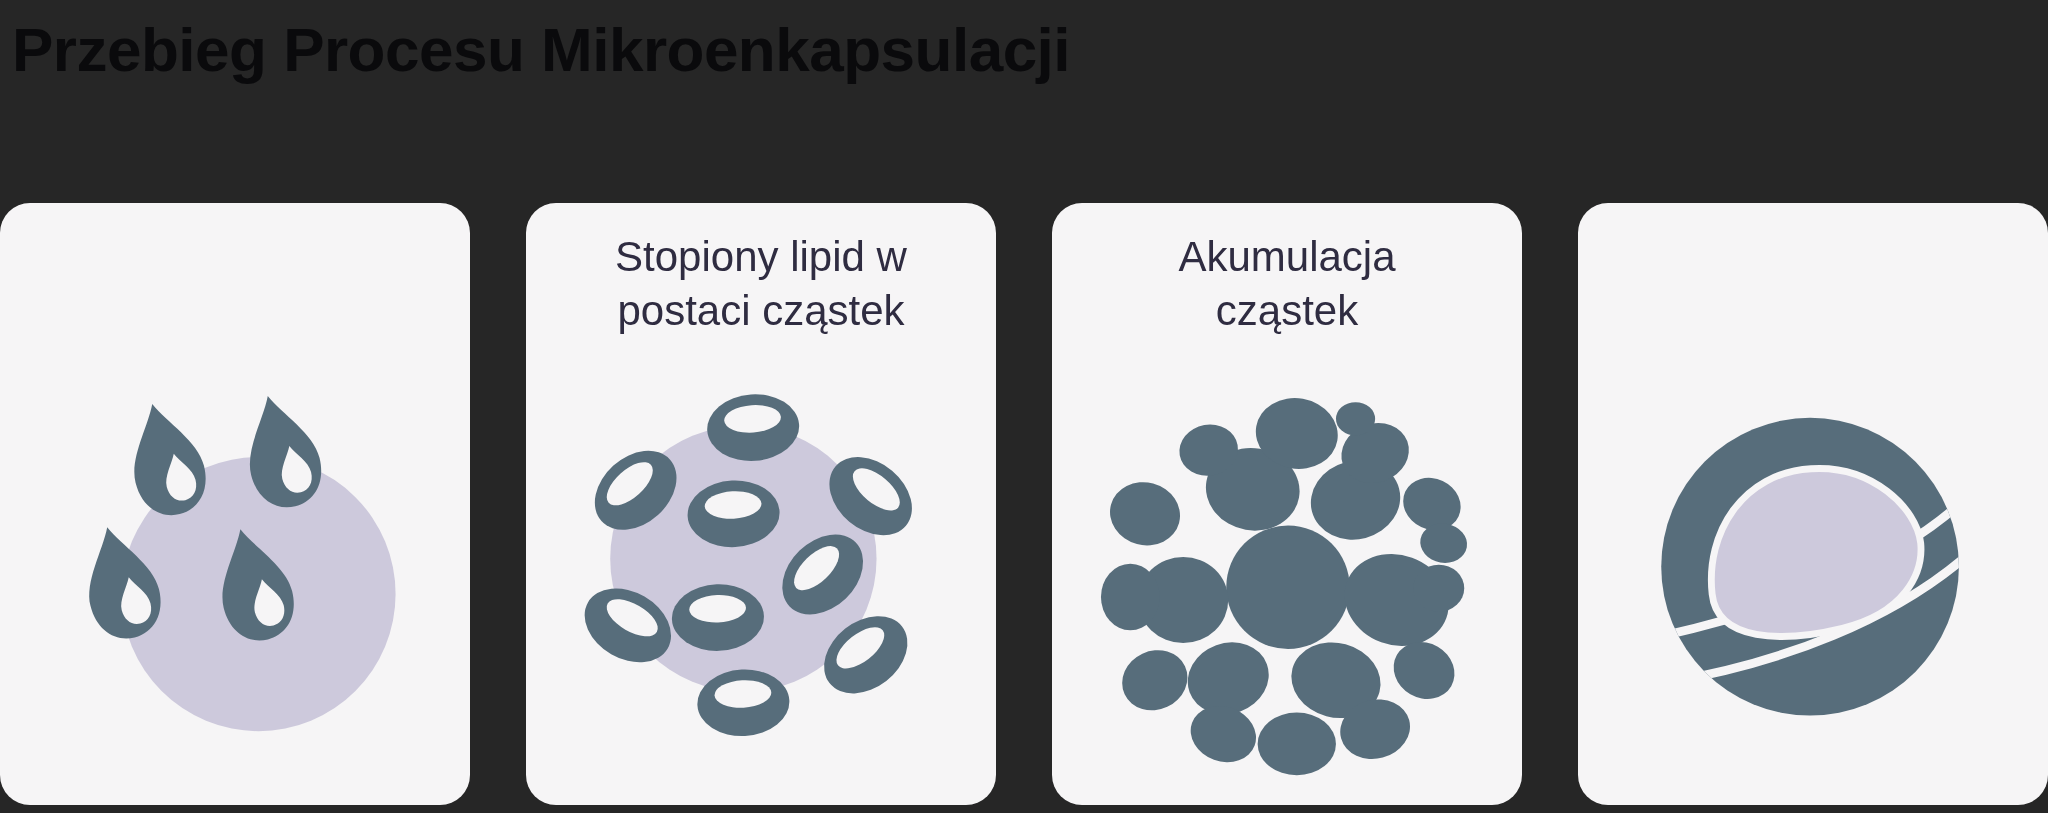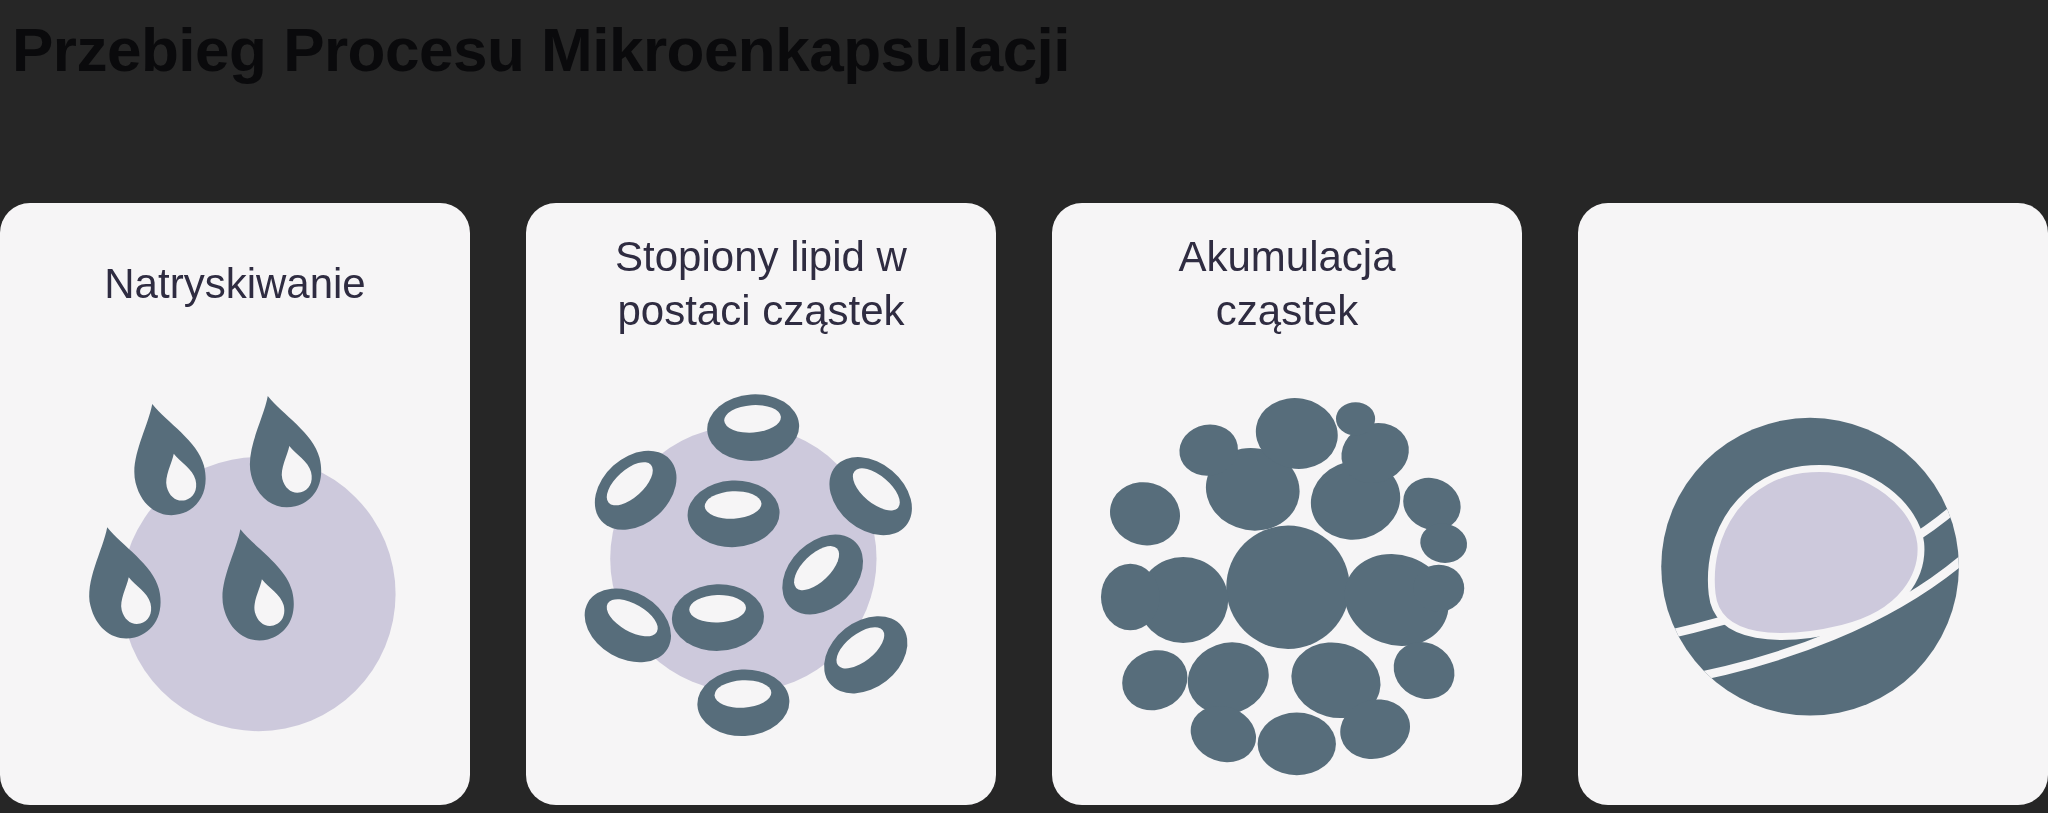--- a/index.html
+++ b/index.html
@@ -65,21 +65,20 @@
 </head>
 <body>
 
 <div class="stage">
 
   <h1 class="page-title">Przebieg Procesu Mikroenkapsulacji</h1>
 
   <div class="cards">
 
     <div class="card">
-      <div class="card-title">Natryskiwanie</div>
       <svg class="icon-svg" viewBox="0 0 480 600" preserveAspectRatio="xMidYMid meet" xmlns="http://www.w3.org/2000/svg" xmlns:xlink="http://www.w3.org/1999/xlink">
         <defs>
           <g id="dropShape">
             <path class="drop-dark" d="M0,-60 C10,-38 36,-12 36,14 C36,40 20,56 0,56 C-20,56 -36,40 -36,14 C-36,-12 -10,-38 0,-60 Z"></path>
             <path class="hole" transform="translate(9,20) scale(0.42)" d="M0,-60 C10,-38 36,-12 36,14 C36,40 20,56 0,56 C-20,56 -36,40 -36,14 C-36,-12 -10,-38 0,-60 Z"></path>
           </g>
         </defs>
         <circle class="lav" cx="264" cy="392" r="140"></circle>
         <use href="#dropShape" xlink:href="#dropShape" transform="translate(170,256) rotate(-14)"></use>
         <use href="#dropShape" xlink:href="#dropShape" transform="translate(288,248) rotate(-14)"></use>

